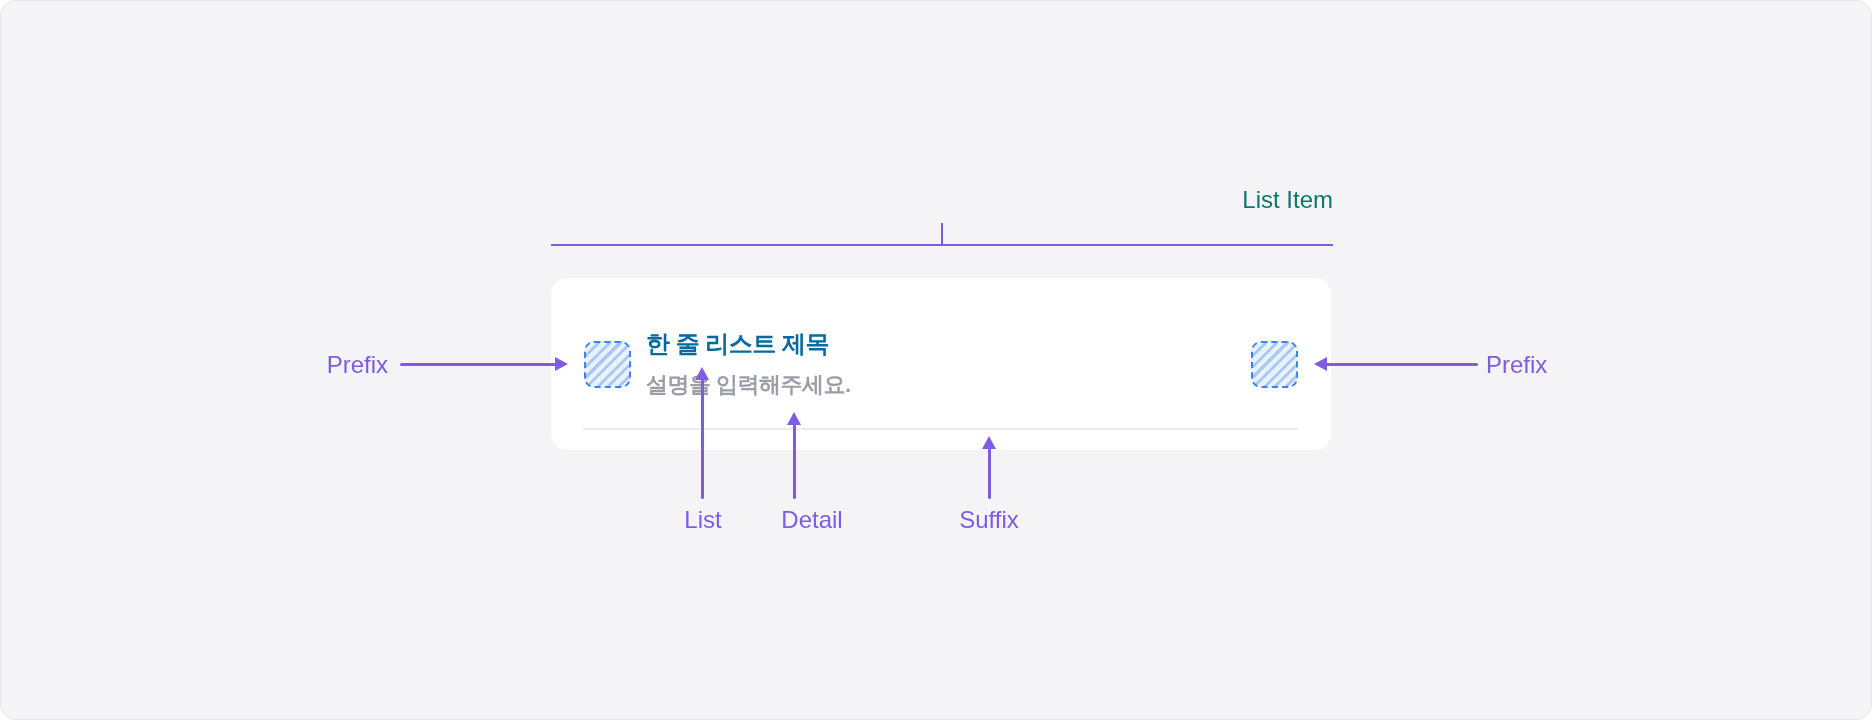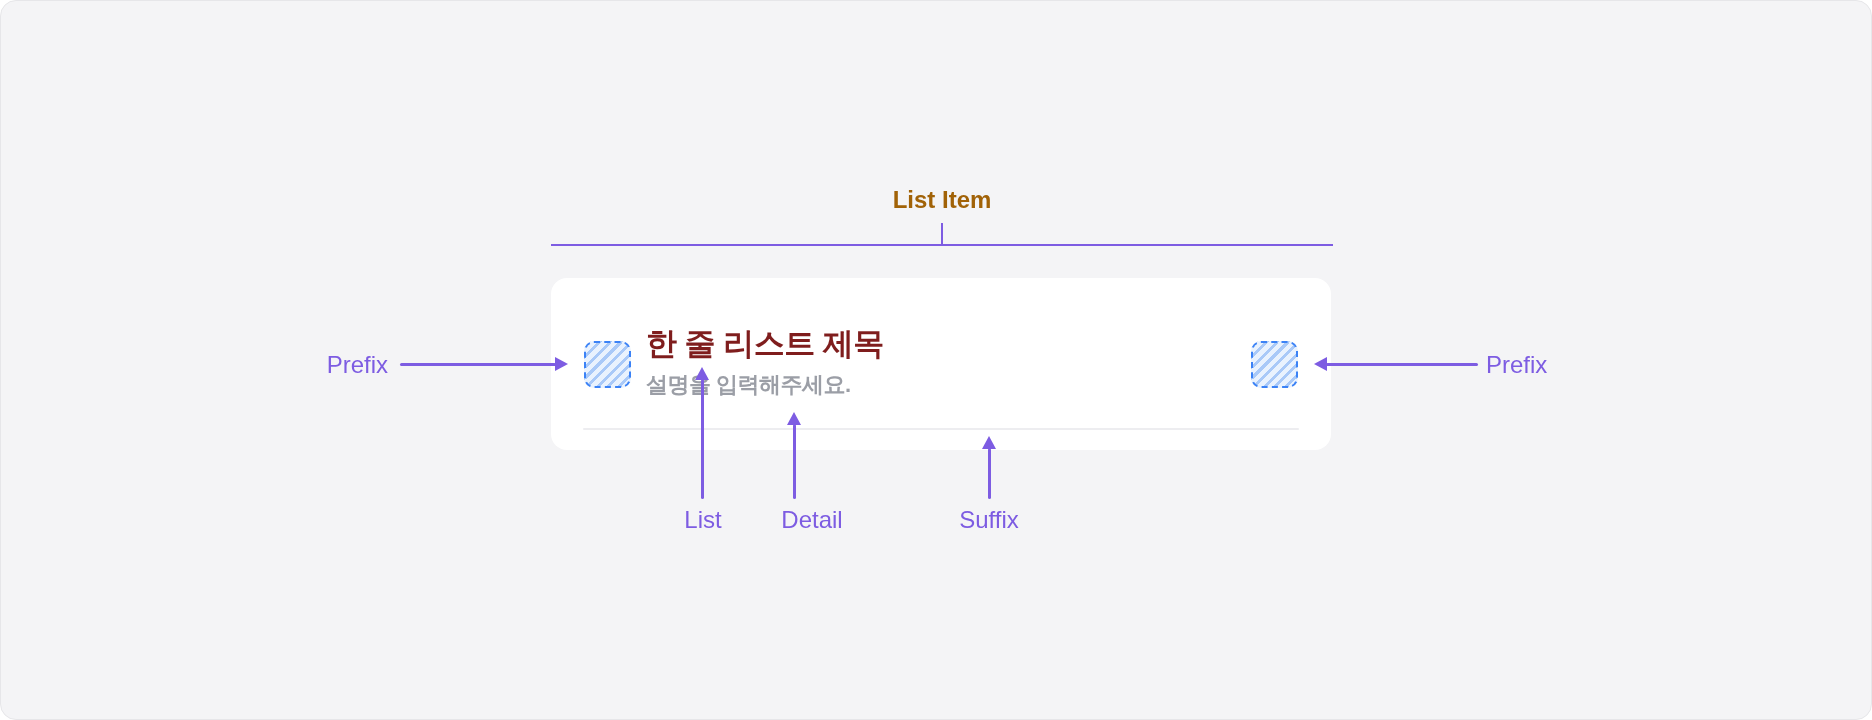--- a/index.html
+++ b/index.html
@@ -14,24 +14,24 @@
     background: #f4f4f6;
     border: 1px solid #e6e6e9;
     border-radius: 16px;
     overflow: hidden;
   }
 
   
   .component-label {
     position: absolute;
     left: 550px; top: 186px; width: 782px;
-    text-align: center;
+    text-align: right;
     font-size: 24px; line-height: 26px;
-    font-weight: 700;
-    color: #a16207;
+    font-weight: 400;
+    color: #0f766e;
   }
   .bracket-tick {
     position: absolute;
     left: 940px; top: 222px;
     width: 2px; height: 21px;
     background: #7d5ce2;
   }
   .bracket-line {
     position: absolute;
     left: 550px; top: 243px;
@@ -56,23 +56,23 @@
     background: repeating-linear-gradient(
       135deg,
       #a9c9f8 0px, #a9c9f8 3px,
       #e9f2fe 3px, #e9f2fe 7.5px
     );
   }
   .placeholder.prefix { left: 33px; }
   .placeholder.suffix { left: 700px; }
   .card-text { position: absolute; left: 95px; top: 51px; }
   .card-title {
-    font-size: 31px; line-height: 30px;
+    font-size: 24px; line-height: 30px;
     font-weight: 700;
-    color: #7f1d1d;
+    color: #0369a1;
     letter-spacing: -0.5px;
     white-space: nowrap;
   }
   .card-detail {
     margin-top: 13px;
     font-size: 22px; line-height: 26px;
     font-weight: 700;
     color: #9b9ea6;
     letter-spacing: -0.5px;
     white-space: nowrap;

